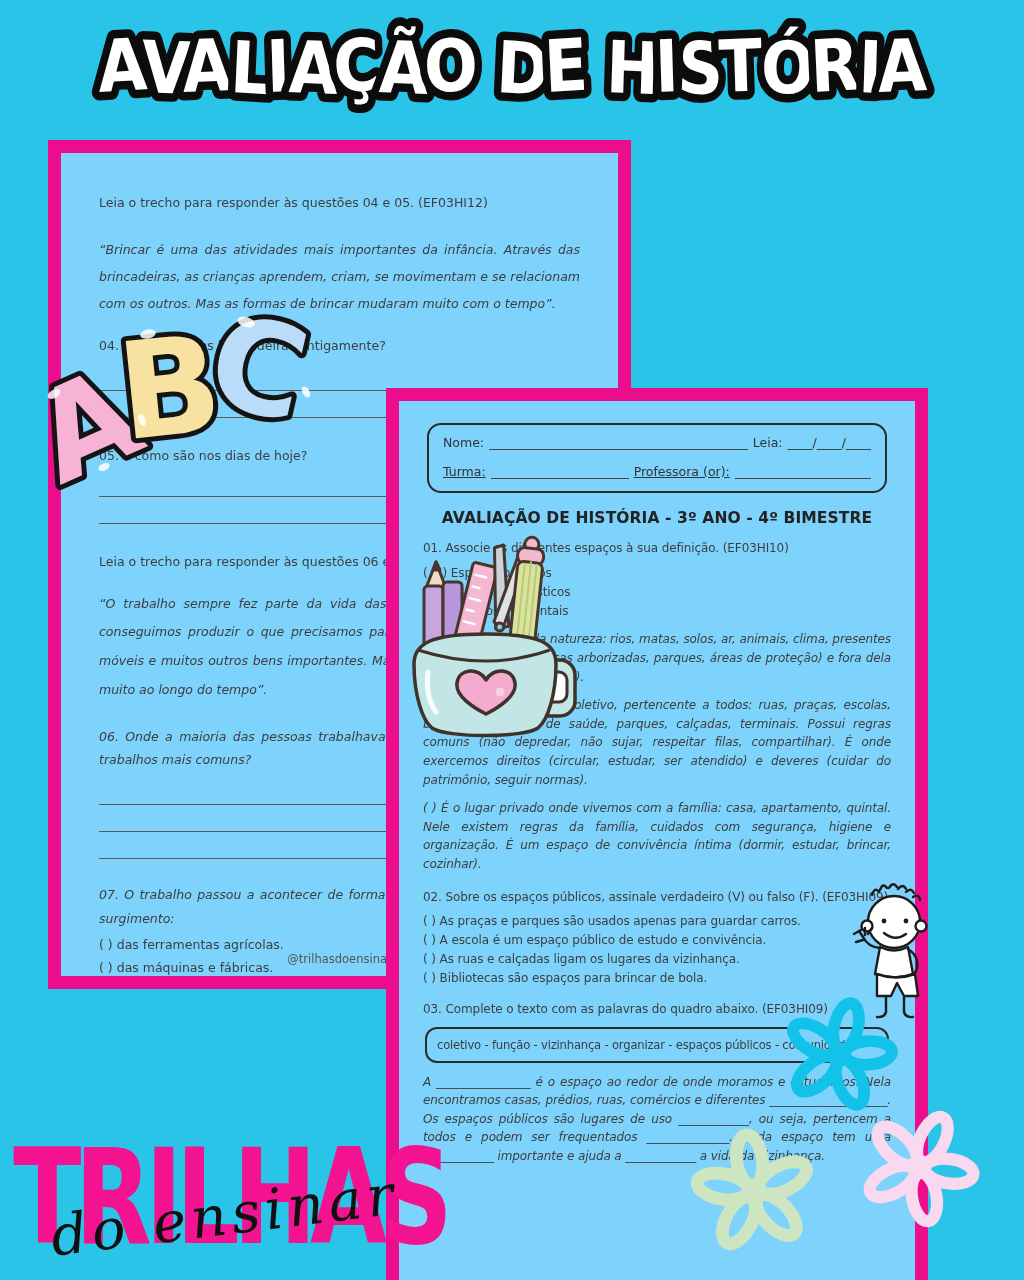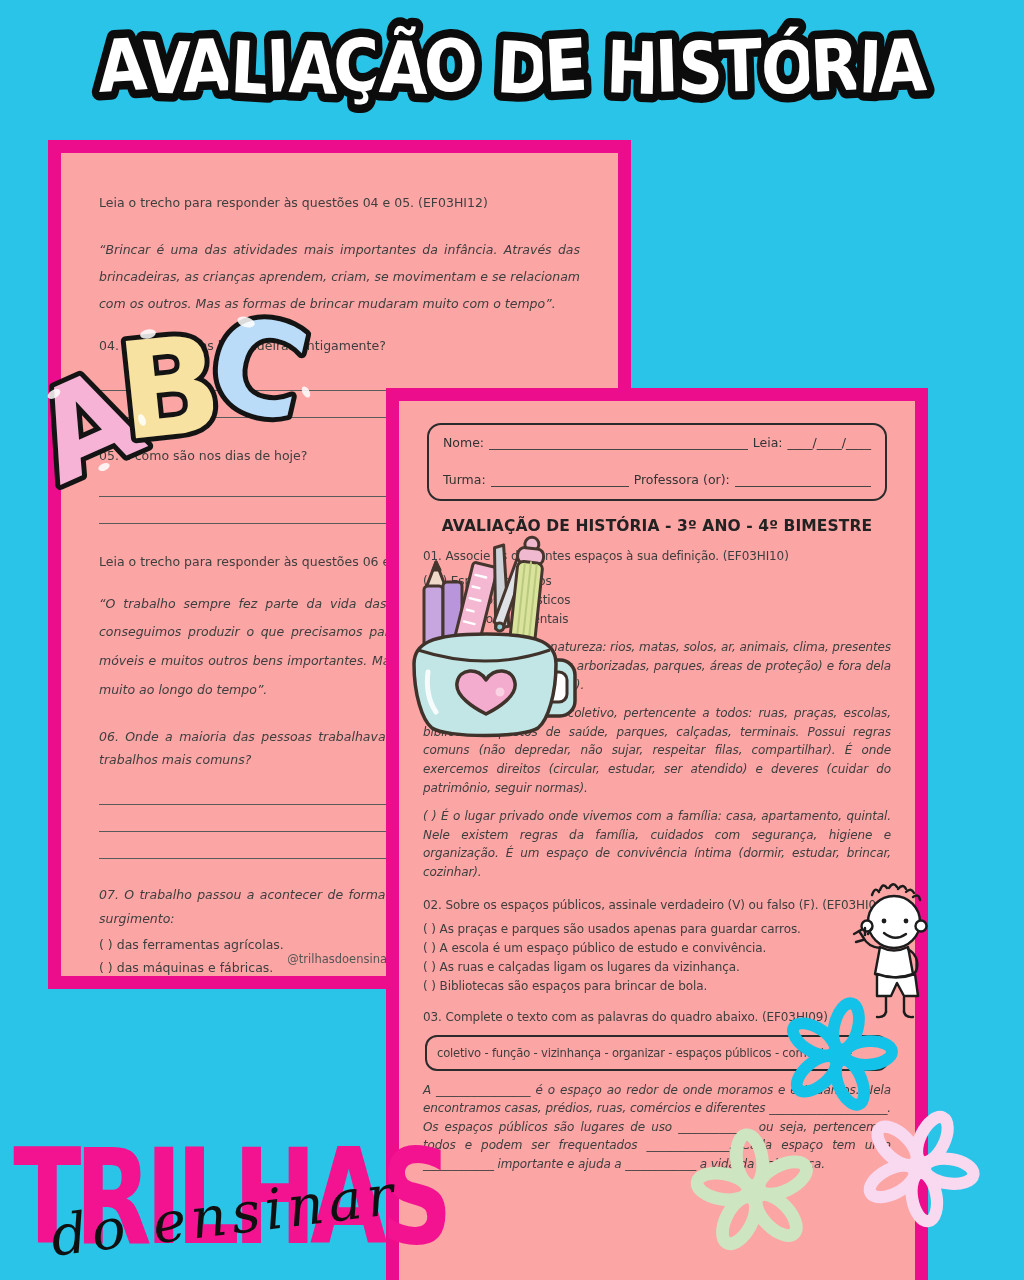--- a/index.html
+++ b/index.html
@@ -2,40 +2,40 @@
 <html><head>
 <meta charset="utf-8">
 <style>
   html,body{margin:0;padding:0;}
   .stage{position:relative;width:1024px;height:1280px;background:#29C4E8;overflow:hidden;
          font-family:"DejaVu Sans",sans-serif;}
   svg text{user-select:none;}
   .abs{position:absolute;}
 
   
-  .page{position:absolute;background:#fca5a5;border:13px solid #EB0D8C;box-sizing:border-box;overflow:hidden;}
+  .page{position:absolute;background:#7dd3fc;border:13px solid #EB0D8C;box-sizing:border-box;overflow:hidden;}
   .page-back{left:48px;top:140px;width:583px;height:849px;z-index:2;padding:40px 38px;}
   .page-front{left:386px;top:388px;width:542px;height:978px;z-index:3;padding:20px 24px 16px;}
 
   .t{font-size:12.5px;line-height:1.6;color:#3e3e3e;}
   .tf{font-size:12px;line-height:1.55;color:#3e3e3e;letter-spacing:-0.1px;}
   .just{text-align:justify;font-style:italic;}
   .nowrap{white-space:nowrap;}
   .quote{line-height:2.15;}
   .quote2{line-height:2.3;}
   .ans{border-bottom:1.4px solid #5a5a5a;height:26px;}
   .opt{line-height:1.85;}
   .vf{line-height:1.58;}
   .footer{position:absolute;left:0;right:0;bottom:10px;text-align:center;
           font-size:11.5px;color:#555;}
 
   
   .namebox{border:2px solid #2b2b2b;border-radius:14px;padding:10px 14px 12px;margin:2px 4px 0;}
   .nrow{display:flex;align-items:flex-end;gap:5px;font-size:12.5px;color:#333;}
-  .nrow + .nrow{margin-top:22px;}
+  .nrow + .nrow{margin-top:14px;text-decoration:underline;}
   .ul{border-bottom:1.3px solid #444;height:13px;flex:1;}
   .ul2{border-bottom:1.3px solid #444;height:13px;width:138px;}
 
   .ftitle{text-align:center;font-weight:bold;font-size:15.5px;color:#222;
           margin:16px 0 12px;letter-spacing:0.1px;}
   .wordbox{border:2px solid #2b2b2b;border-radius:12px;padding:9px 10px;margin:8px 2px 10px;
            font-size:11.6px;color:#3e3e3e;white-space:nowrap;letter-spacing:-0.2px;}.mt10{margin-top:10px;}.mt12{margin-top:12px;}.mt14{margin-top:14px;}
   .mt18{margin-top:18px;}.mt20{margin-top:20px;}.mt24{margin-top:24px;}.mt28{margin-top:28px;}
 </style>
 </head>

